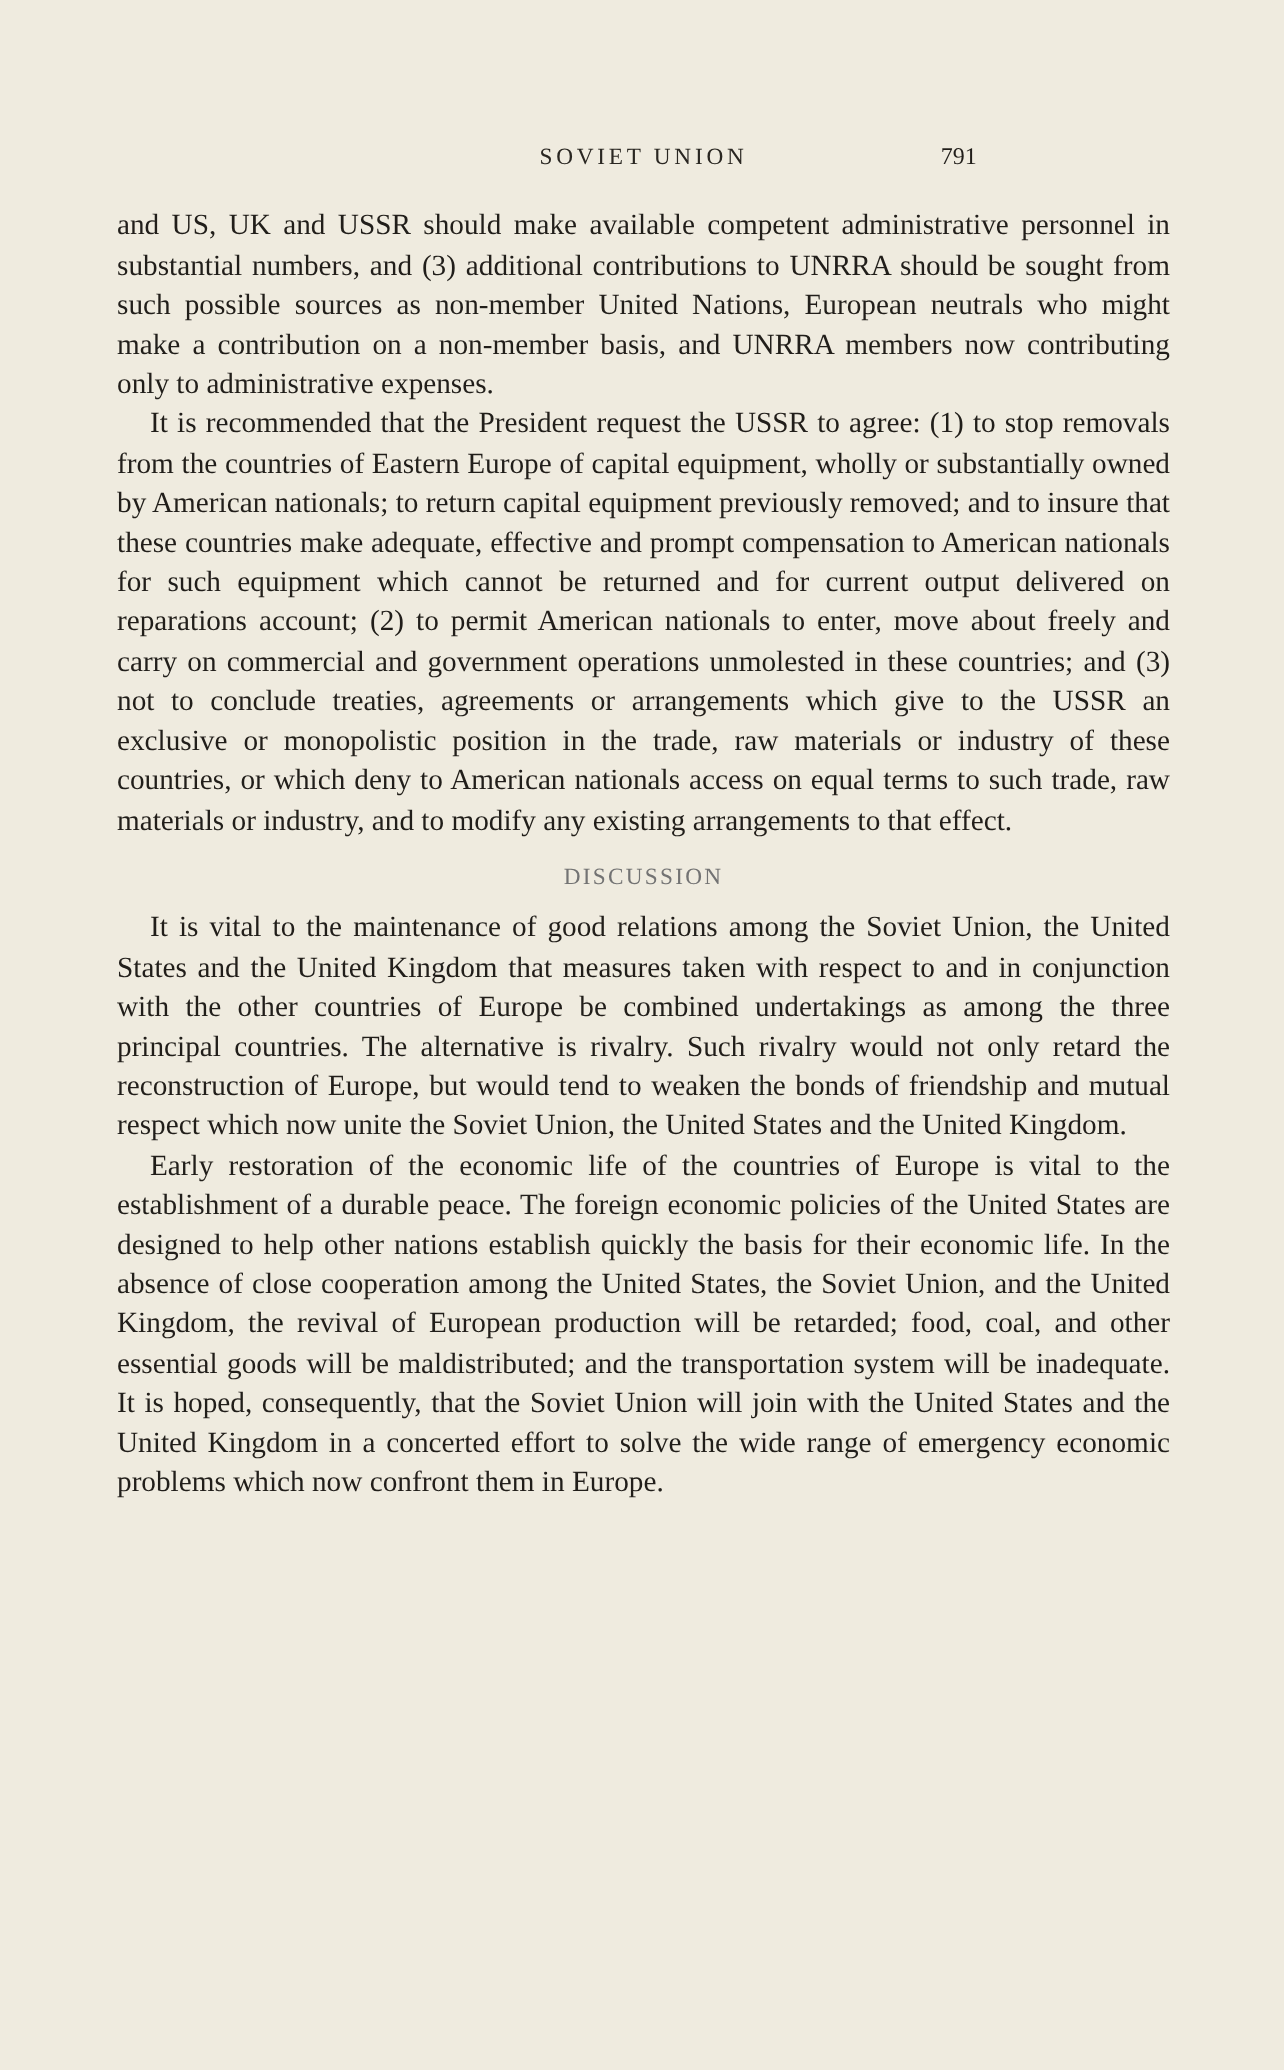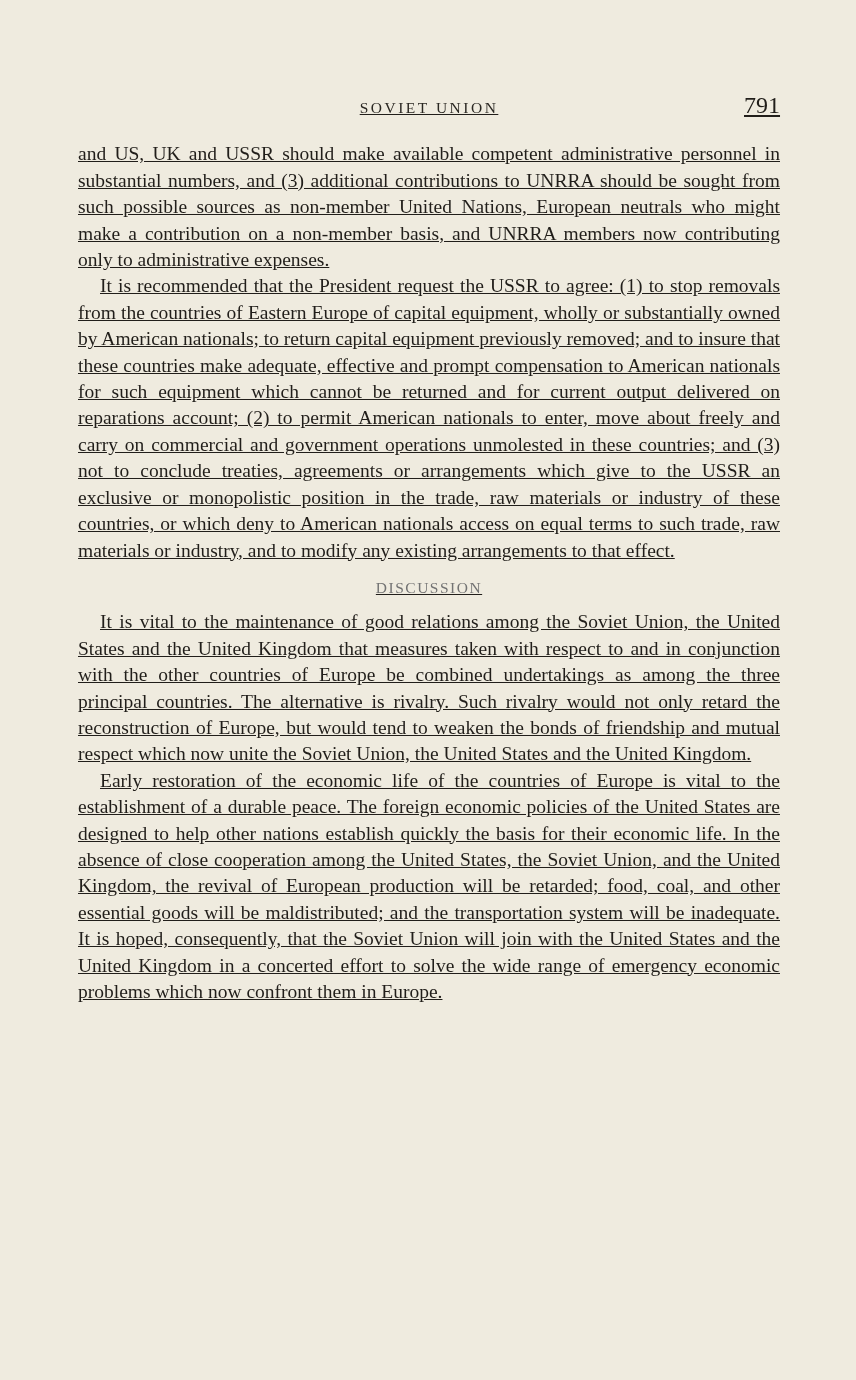--- a/index.html
+++ b/index.html
@@ -16,39 +16,38 @@
     box-sizing: border-box;
     width: 856px;
     height: 1003px;
     padding: 92px 76px 0 78px;
     background: #efebdf;
     color: #211e1a;
     font-family: "Liberation Serif", "DejaVu Serif", serif;
     font-size: 19.5px;
     line-height: 26.4px;
     overflow: hidden;
-    text-decoration: underline;
   }
   .running-head {
     display: flex;
     align-items: baseline;
     margin-bottom: 20px;
   }
   .running-head .spacer {
     flex: 1;
   }
   .running-head .head-title {
     font-size: 15.5px;
     letter-spacing: 2.5px;
     color: #2a2722;
   }
   .running-head .head-right {
     flex: 1;
-    text-align: right;
-    font-size: 24px;
+    text-align: center;
+    font-size: 16px;
   }
   p.para {
     margin: 0;
     text-align: justify;
     text-indent: 22px;
   }
   p.para.no-indent {
     text-indent: 0;
   }
   .section-heading {

